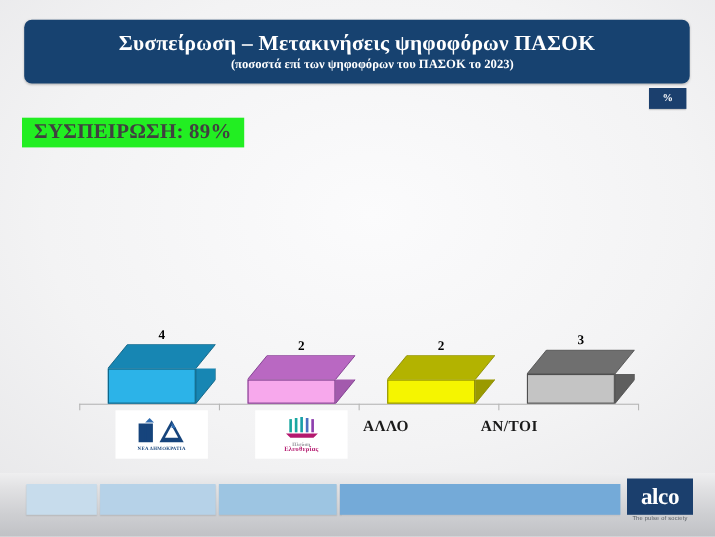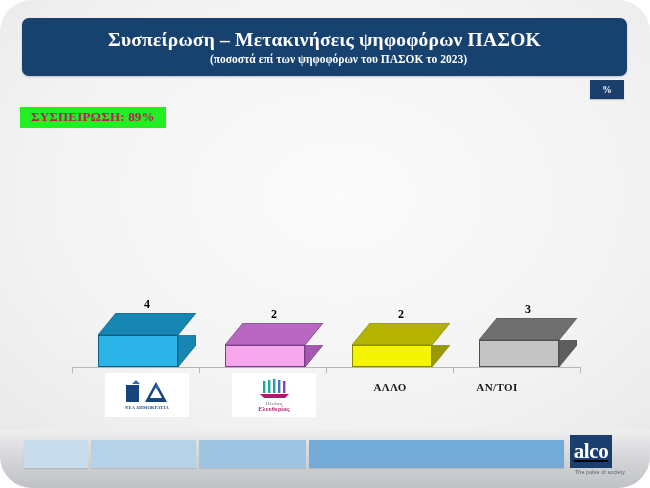--- a/index.html
+++ b/index.html
@@ -14,21 +14,20 @@
     background: #ffffff;
   }
 
   .slide {
     position: relative;
     width: 650px;
     height: 488px;
     background:
       radial-gradient(ellipse 780px 560px at 52% 40%, #fbfbfc 0%, #f3f3f4 38%, #e6e6e8 68%, #d2d3d6 88%, #c2c3c7 100%);
     overflow: hidden;
-    border-radius: 32px;
   }
 
   
   .title-bar {
     position: absolute;
     left: 22px;
     top: 18px;
     width: 605px;
     height: 58px;
     background: #174270;
@@ -75,22 +74,22 @@
     box-shadow: 0 1px 1px rgba(0,0,0,0.2);
   }
 
   
   .cohesion-box {
     position: absolute;
     left: 20px;
     top: 107px;
     padding: 2px 11px 3px 11px;
     background: #22ee22;
-    color: #be185d;
-    font-size: 13px;
+    color: #404040;
+    font-size: 19px;
     font-weight: bold;
     letter-spacing: 0.2px;
     white-space: nowrap;
   }
 
   
   .plot {
     position: absolute;
     left: 0;
     top: 140px;
@@ -158,22 +157,21 @@
     font-size: 12px;
     font-weight: bold;
     color: #000000;
   }
 
   
   .cat-label {
     position: absolute;
     top: 241px;
     width: 120px;
-    text-align: center;
-    font-size: 11px;
+    font-size: 14px;
     font-weight: bold;
     color: #1a1a1a;
     letter-spacing: 0.4px;
   }
 
   .logo-box {
     position: absolute;
     top: 233px;
     width: 84px;
     height: 44px;
@@ -219,27 +217,26 @@
   .fblock {
     position: absolute;
     top: 10px;
     height: 28px;
     box-shadow: 0 1px 1px rgba(0,0,0,0.10);
   }
   .alco-box {
     position: absolute;
     left: 570px;
     top: 435px;
-    width: 42px;
+    width: 60px;
     height: 33px;
     background: #1b3f6d;
     display: flex;
     align-items: center;
     justify-content: center;
-    text-decoration: underline;
   }
   .alco-text {
     color: #ffffff;
     font-size: 21px;
     font-weight: bold;
     font-family: "Liberation Serif", serif;
     letter-spacing: -0.4px;
     line-height: 1;
   }
   .alco-tag {

